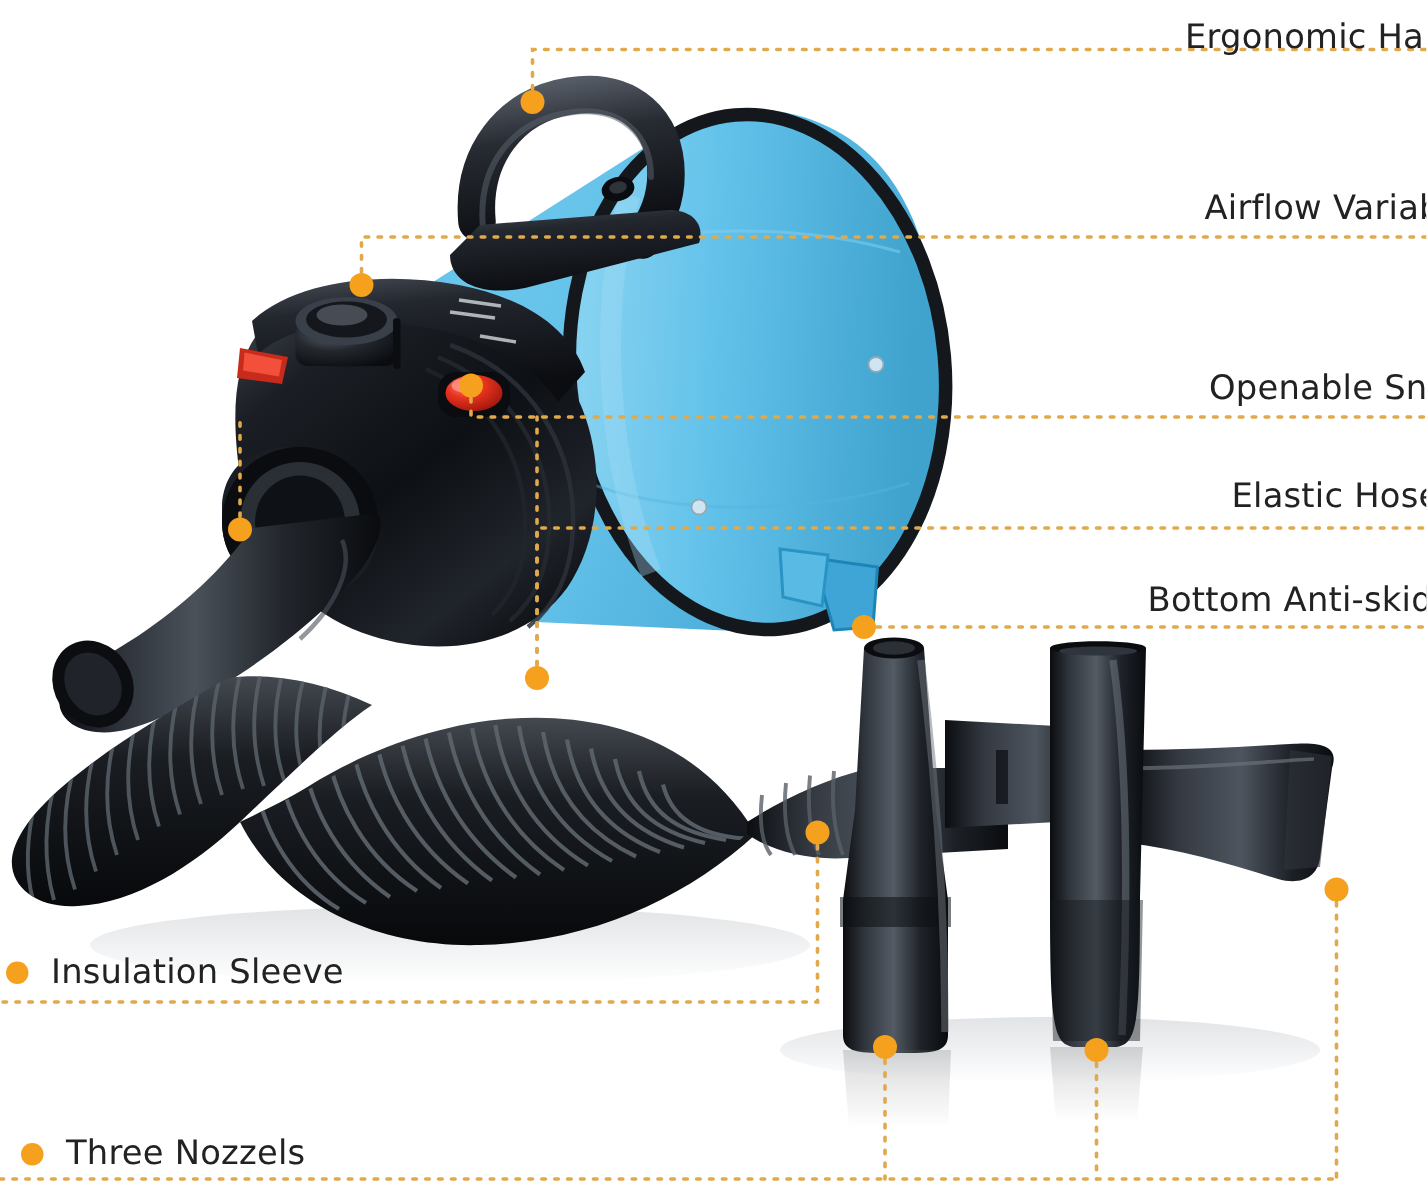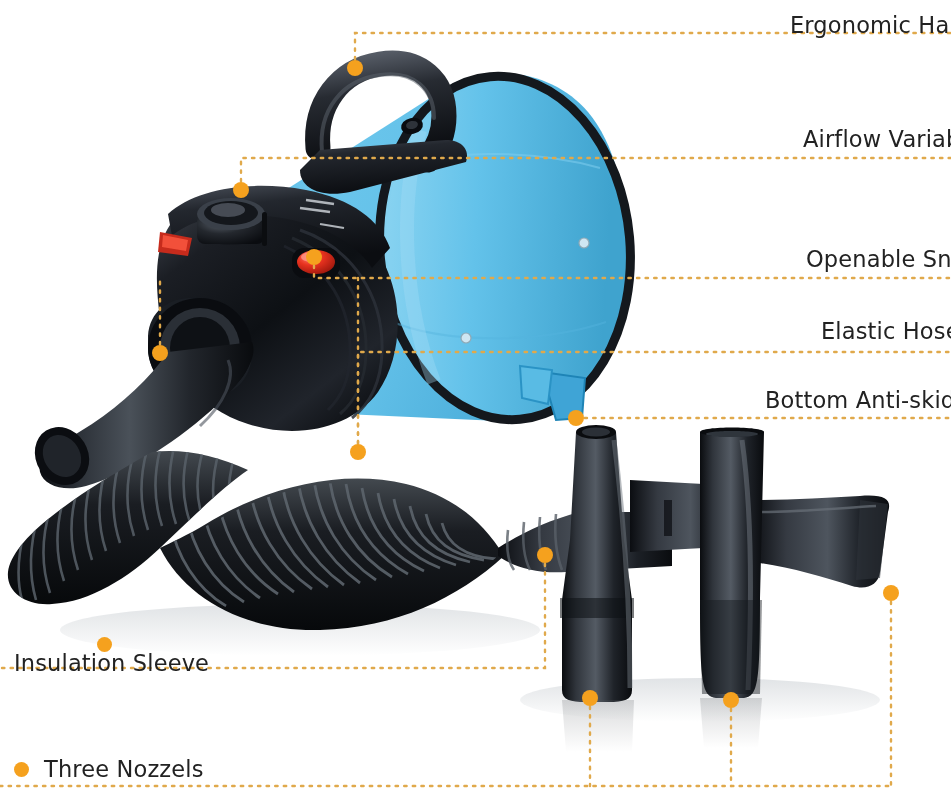--- a/index.html
+++ b/index.html
@@ -371,21 +371,21 @@
   <div class="callout callout-right" style="left:821px; top:320px;">
     <span class="callout-label">Elastic Hose</span>
 
   </div>
 
   <div class="callout callout-right" style="left:765px; top:389px;">
     <span class="callout-label">Bottom Anti-skid Device</span>
 
   </div>
 
-  <div class="callout callout-left" style="left:14px; top:637px;flex-direction:column;">
+  <div class="callout callout-left" style="left:4px; top:637px;">
     <span class="dot"></span>
     <span class="callout-label">Insulation Sleeve</span>
   </div>
 
   <div class="callout callout-left" style="left:14px; top:758px;text-align:right;">
     <span class="dot"></span>
     <span class="callout-label">Three Nozzels</span>
   </div>
 
   <div style="position:absolute;left:347px;top:60px;width:16px;height:16px;border-radius:50%;background:#F5A11E;"></div>

